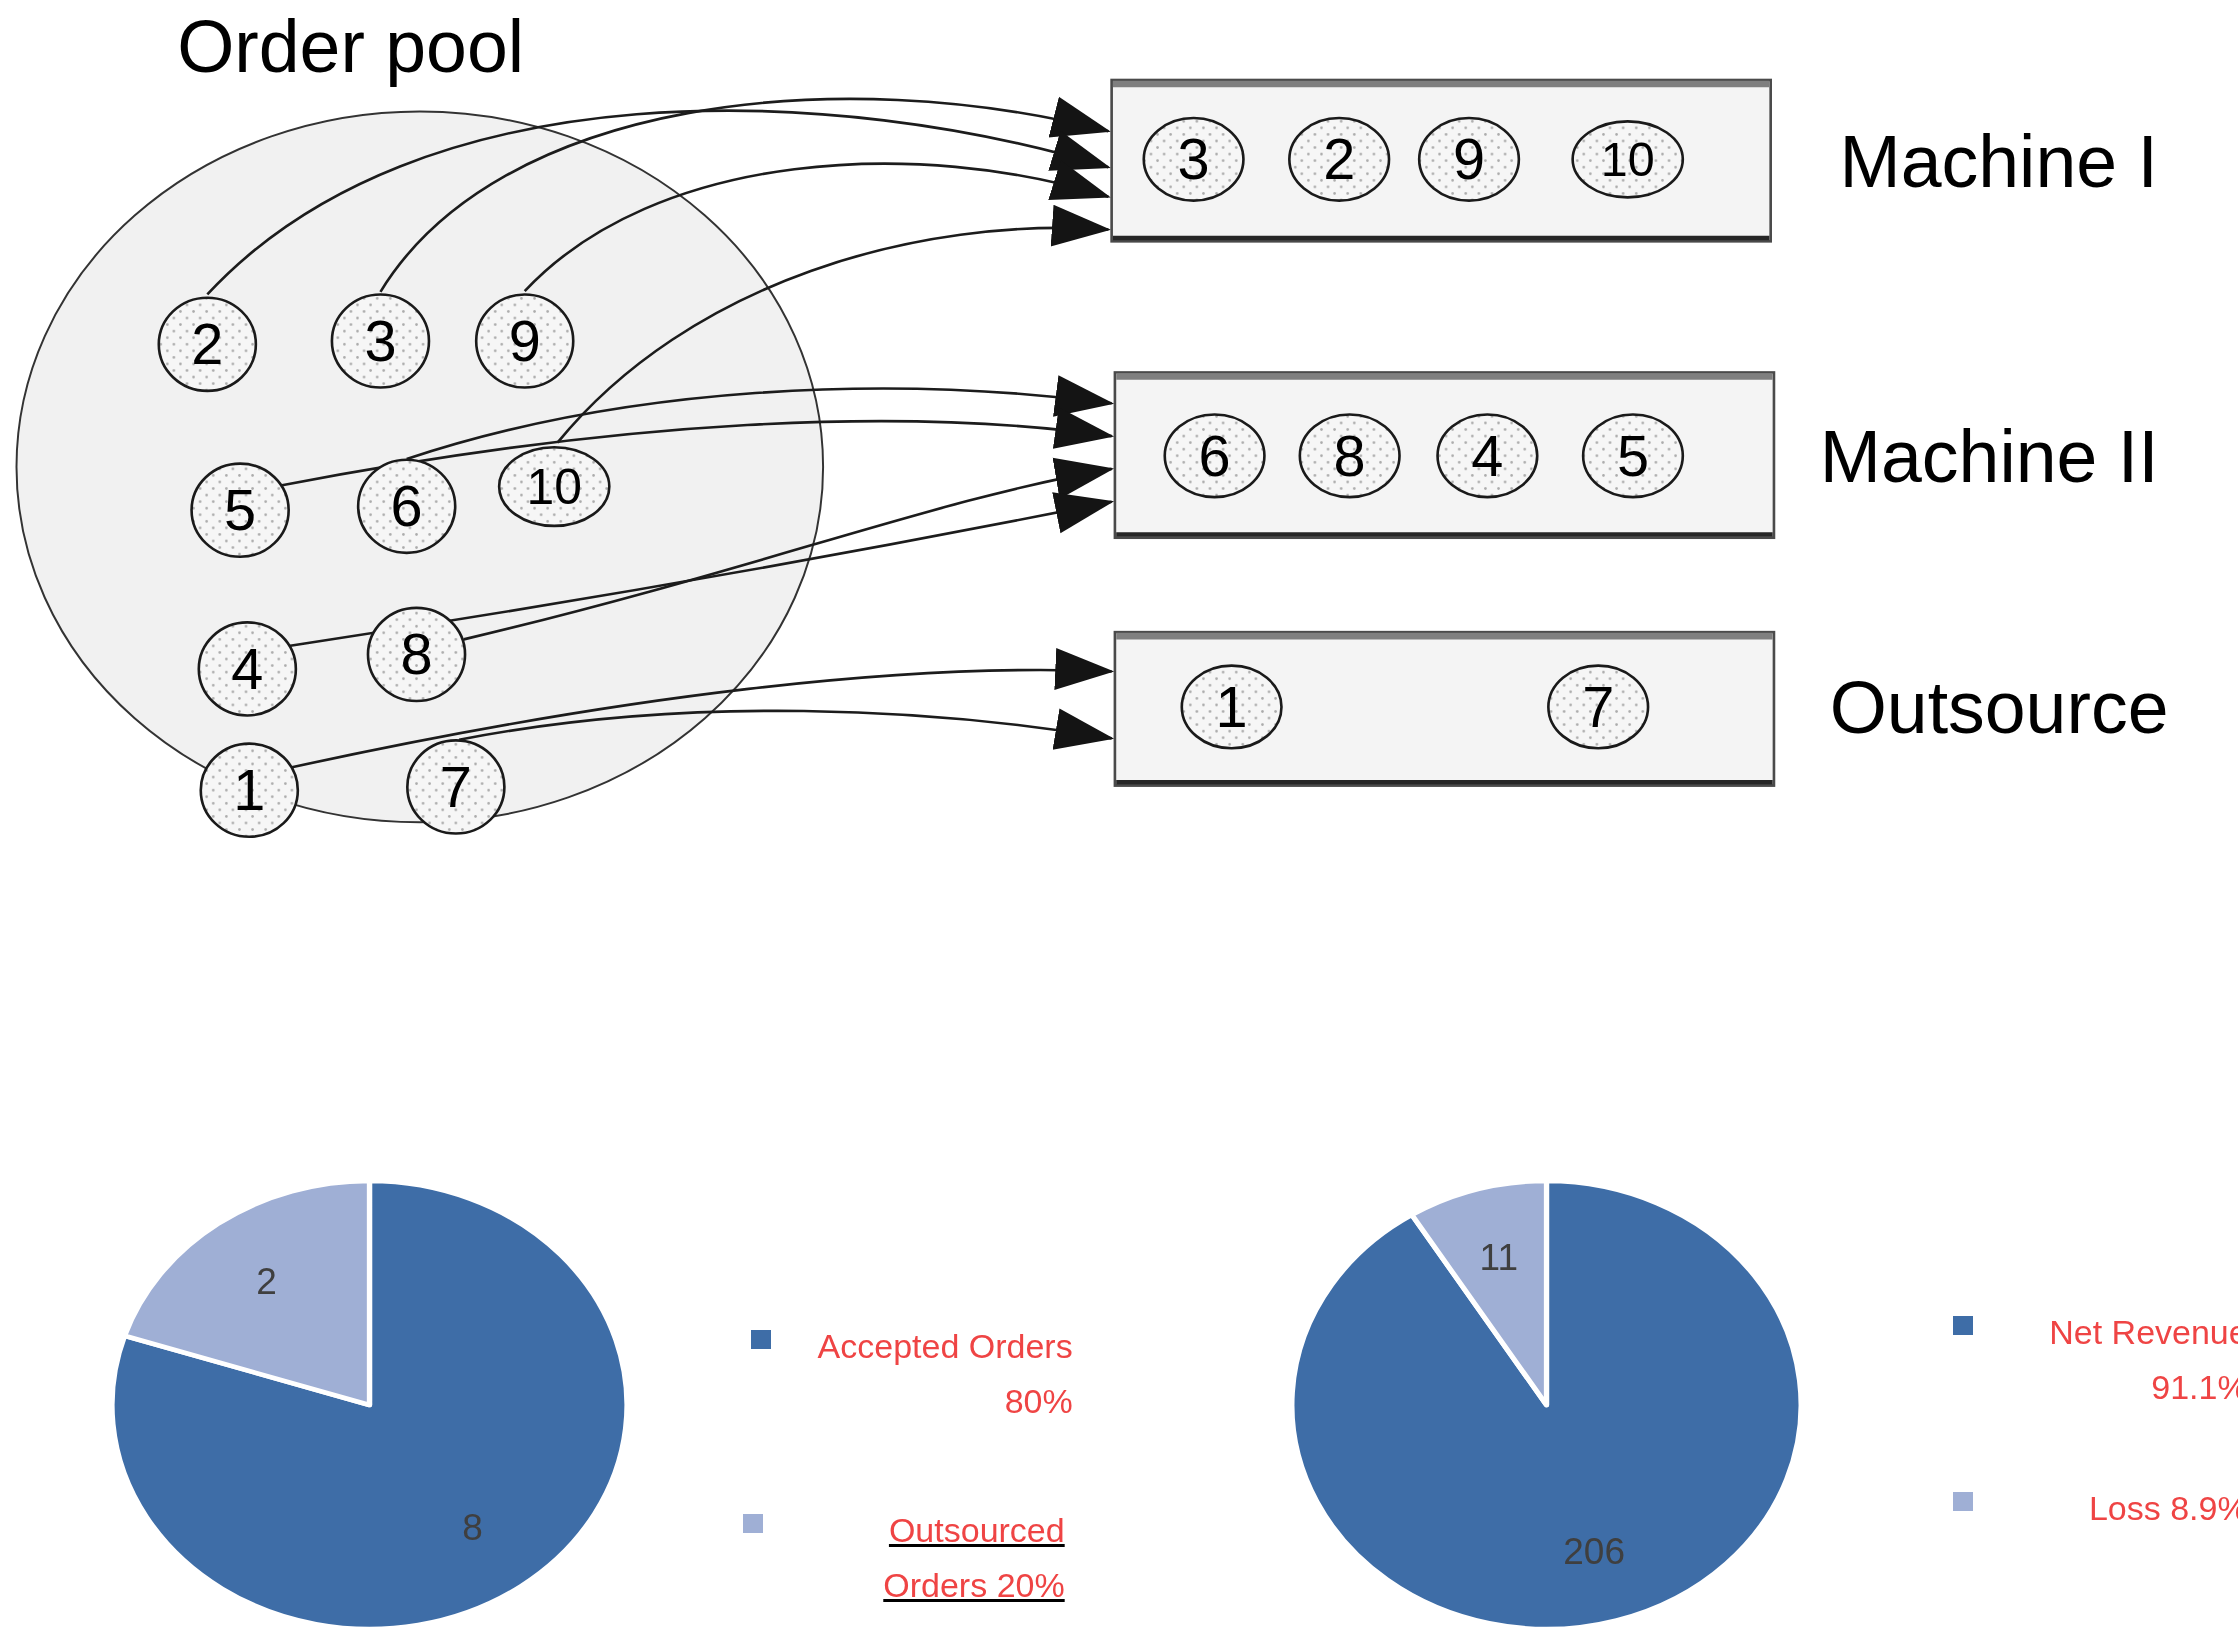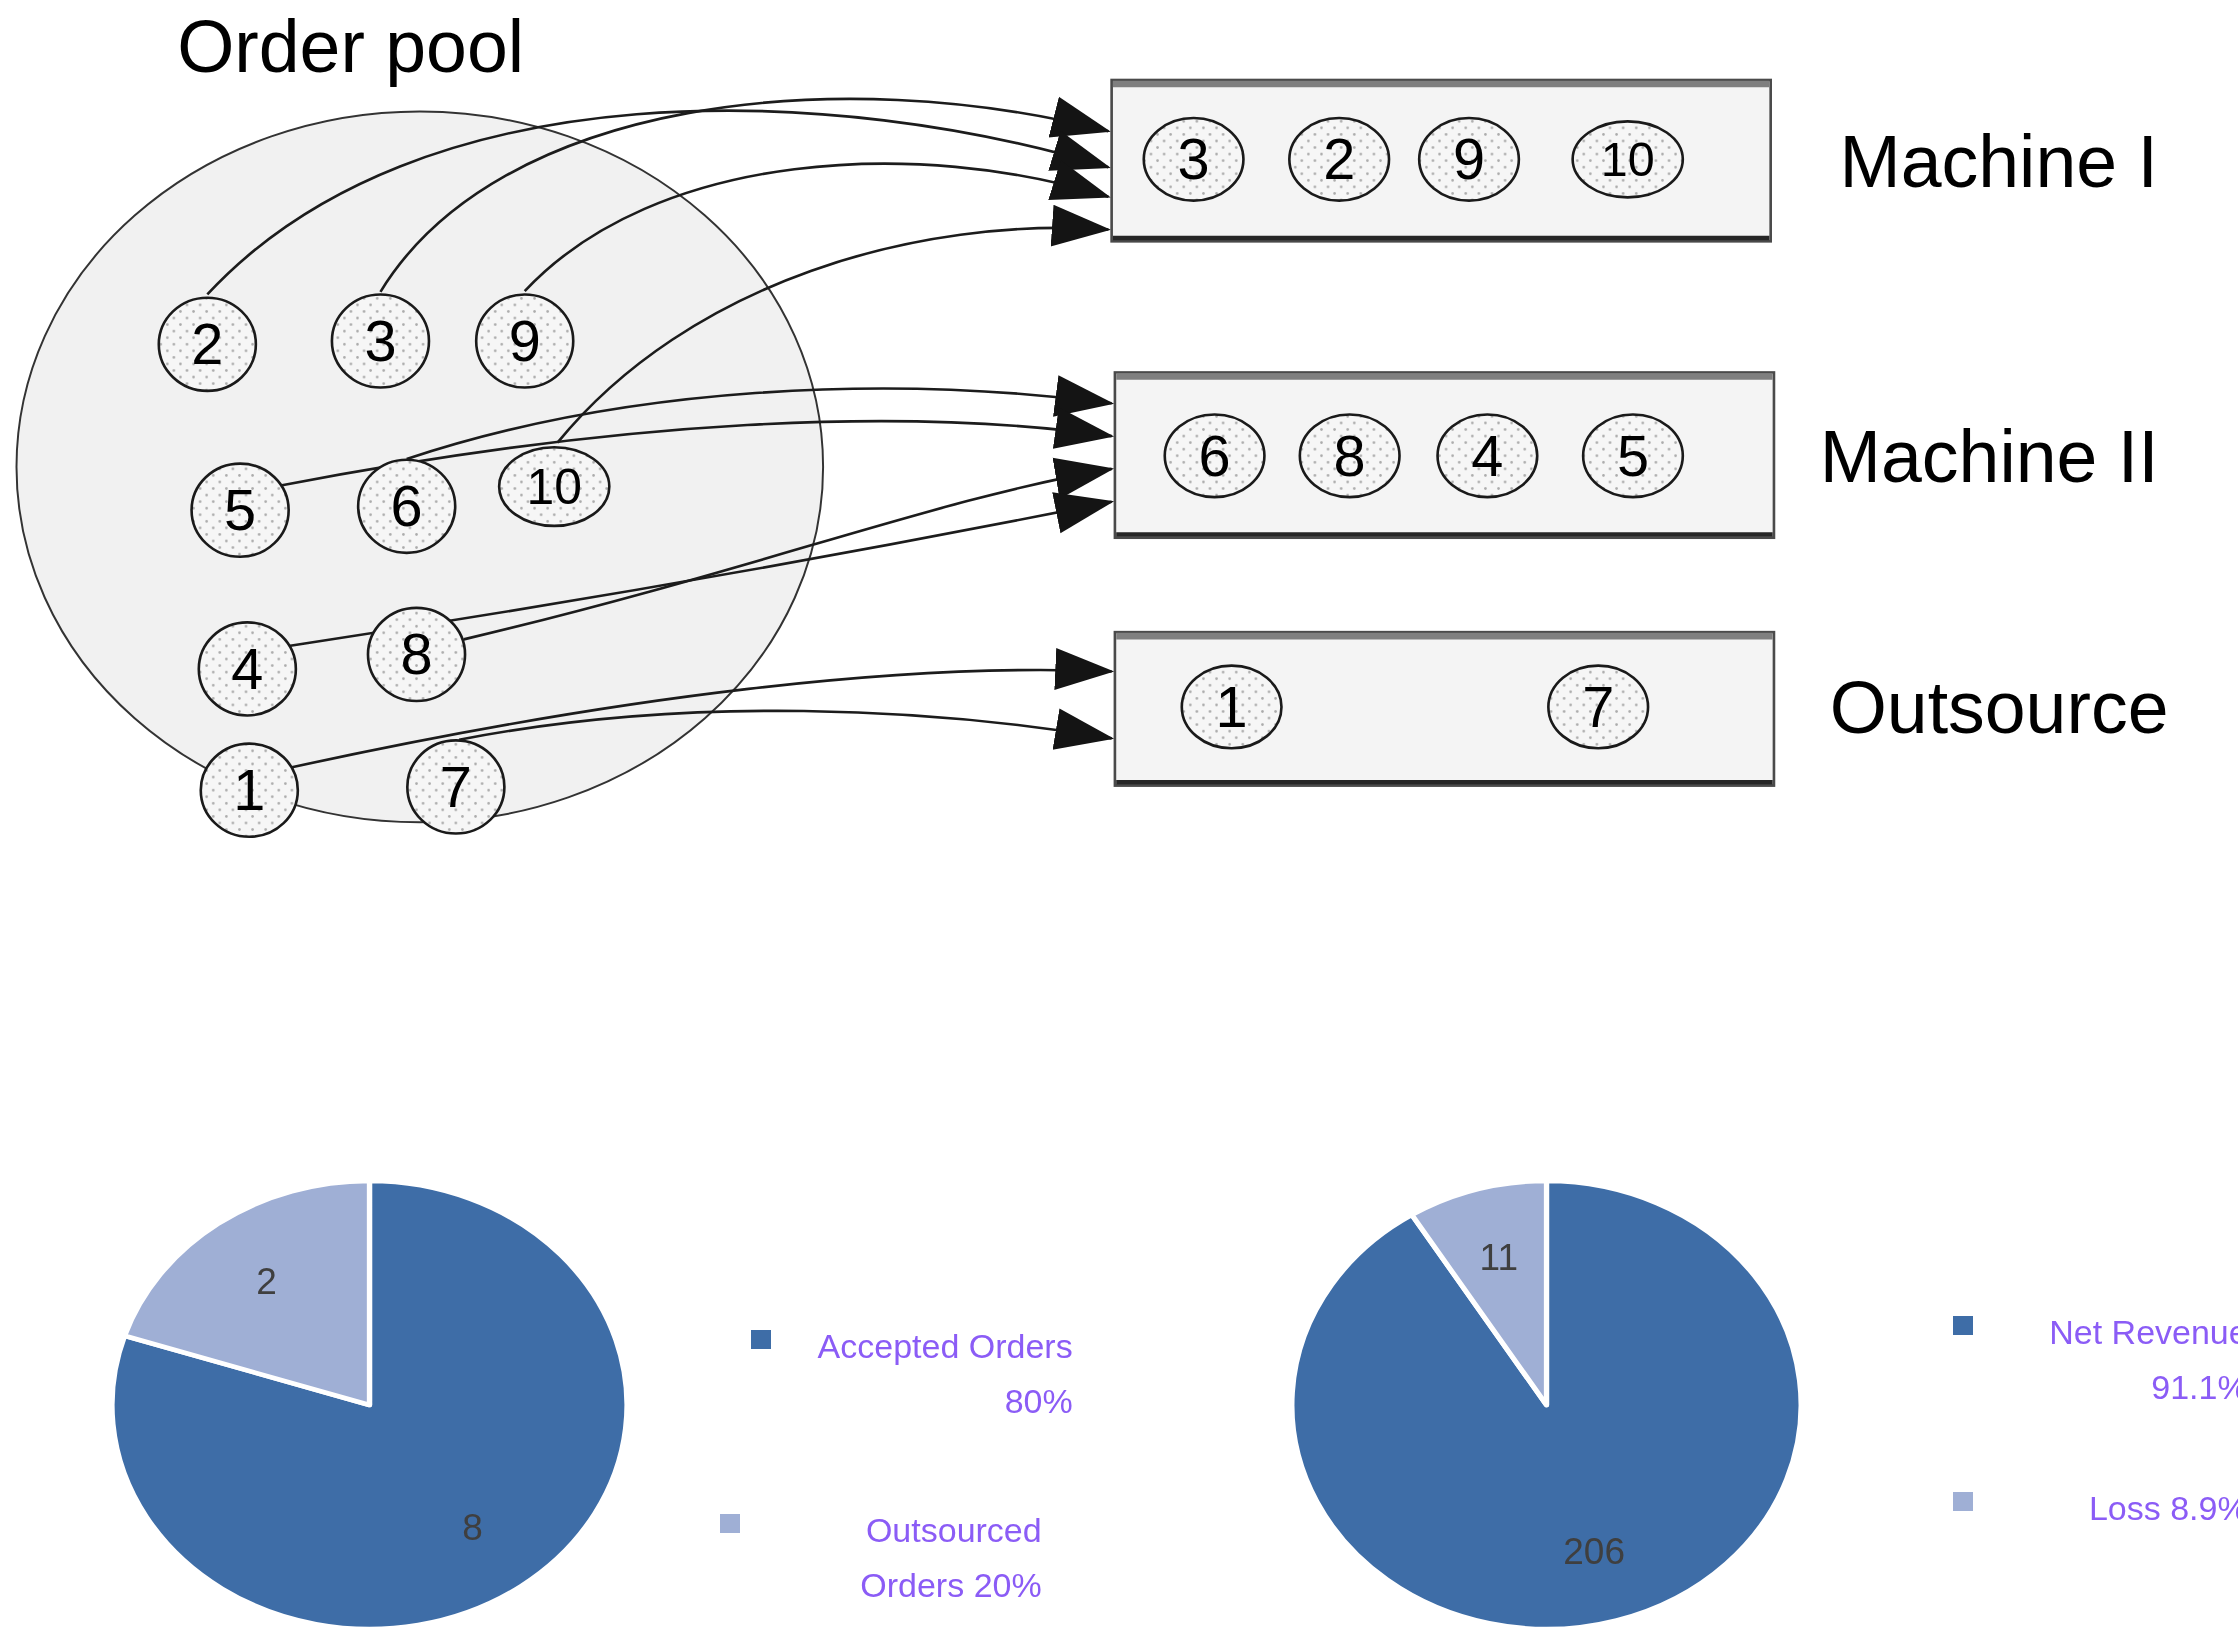--- a/index.html
+++ b/index.html
@@ -5,21 +5,21 @@
   html,body{margin:0;padding:0;background:#ffffff;}
   #stage{position:relative;width:2239px;height:1644px;background:#ffffff;overflow:hidden;
          font-family:"Liberation Sans", sans-serif;text-align:right;}
   svg{display:block;}
   .pie{position:absolute;}
   .pie svg{position:absolute;left:0;top:0;}
   .pie-label{position:absolute;transform:translate(-50%,-50%);font-size:37px;color:#3f3f3f;
              font-family:"Liberation Sans", sans-serif;}
   .legend-entry{position:absolute;display:flex;align-items:flex-start;}
   .marker{display:inline-block;width:19.7px;height:19.7px;margin-top:10.5px;flex:0 0 auto;}
-  .legend-text{display:inline-block;margin-left:13px;font-size:34px;line-height:1.62;color:#8b5cf6;}
+  .legend-text{display:inline-block;margin-left:13px;font-size:34px;line-height:1.62;color:#ef4444;}
   .diagram-text{fill:#000000;}
 </style>
 </head>
 <body>
 
 <div id="stage">
 
   <svg width="2239" height="1023" viewBox="0 0 3414 1560" style="position:absolute;left:0;top:0;">
     <defs>
       <pattern id="dotfill" width="20" height="20" patternUnits="userSpaceOnUse">
@@ -161,21 +161,21 @@
         <path d="M100,100 L48.690490998284616,17.681507023009175 A97,97 0 0 1 99.99999999999997,3 Z" fill="#9fafd5" stroke="#ffffff" stroke-width="2" stroke-linejoin="round"></path>
       </svg>
       <div class="pie-label" style="left: 59.0782%; top: 81.7268%;">206</div>
       <div class="pie-label" style="left: 40.9218%; top: 18.2732%;">11</div>
     </div>
 
   <div class="legend-entry" style="left:751px;top:1319px;">
     <span class="marker" style="background: rgb(62, 109, 167);"></span>
     <span class="legend-text" style="width:289px;">Accepted Orders 80%</span>
   </div>
-  <div class="legend-entry" style="left:720px;top:1503px;">
+  <div class="legend-entry" style="left:743px;top:1503px;text-decoration:underline;">
     <span class="marker" style="background: rgb(159, 175, 213);"></span>
     <span class="legend-text" style="width:289px;">Outsourced Orders 20%</span>
   </div>
 
   <div class="legend-entry" style="left:1953px;top:1305px;">
     <span class="marker" style="background: rgb(62, 109, 167);"></span>
     <span class="legend-text" style="width:262px;">Net Revenue 91.1%</span>
   </div>
   <div class="legend-entry" style="left:1953px;top:1481px;">
     <span class="marker" style="background: rgb(159, 175, 213);"></span>

